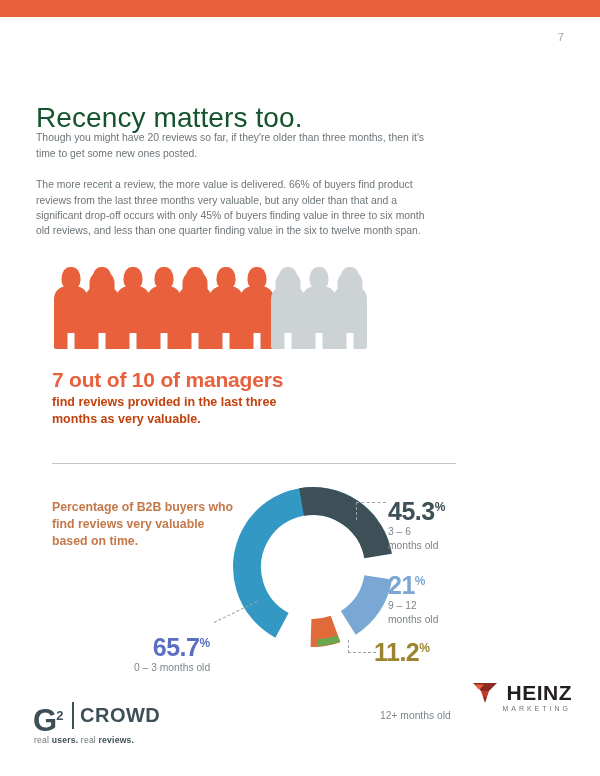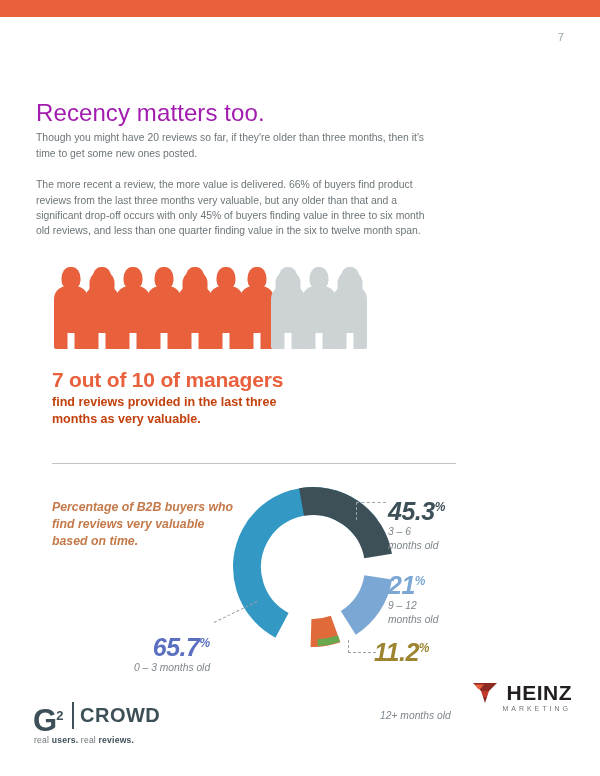--- a/index.html
+++ b/index.html
@@ -32,22 +32,22 @@
     font-size: 11px;
     color: #9aa3a8;
     letter-spacing: .2px;
   }
 
   
   .page-title {
     position: absolute;
     top: 83px;
     left: 36px;
-    font-size: 24px;
-    color: #a21caf;
+    font-size: 28px;
+    color: #14532d;
     letter-spacing: .1px;
     font-weight: 400;
   }
 
   
   .body-copy {
     position: absolute;
     left: 36px;
     width: 400px;
     font-size: 10.4px;
@@ -148,21 +148,20 @@
     background: #bfc5c9;
   }
 
   
   .chart-block {
     position: absolute;
     left: 0;
     top: 480px;
     width: 600px;
     height: 200px;
-    font-style: italic;
   }
   .chart-caption {
     position: absolute;
     left: 52px;
     top: 19px;
     width: 190px;
     font-size: 12.3px;
     font-weight: bold;
     line-height: 17px;
     color: #c4794a;

